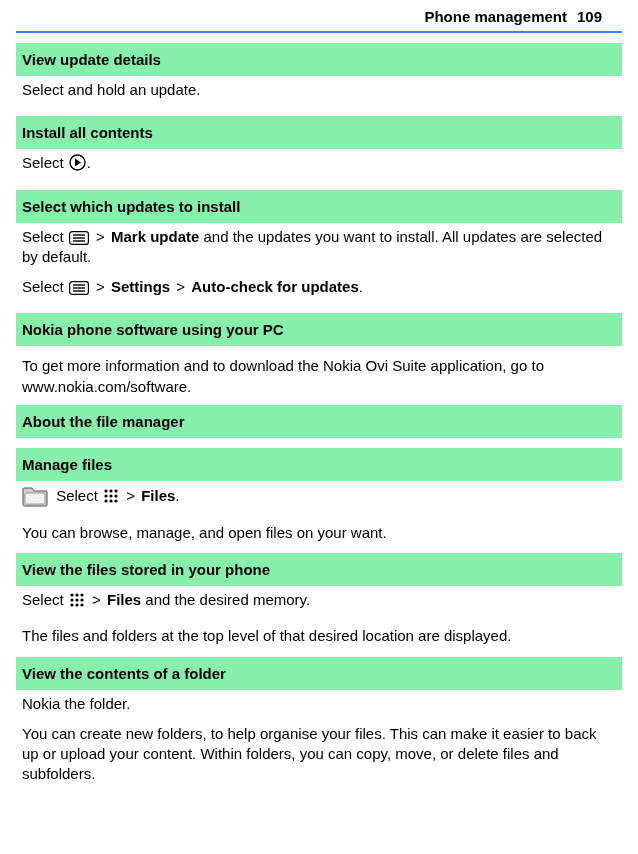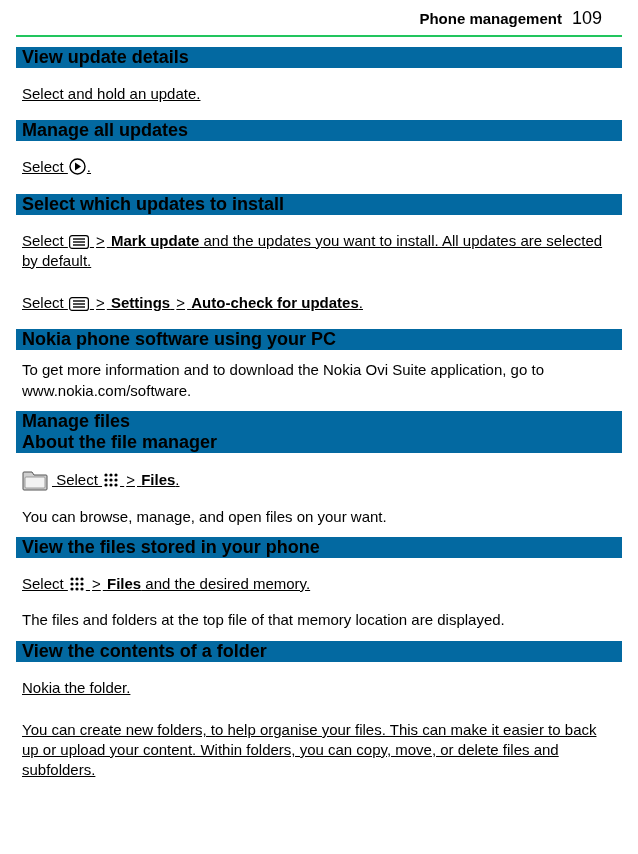--- a/index.html
+++ b/index.html
@@ -9,39 +9,38 @@
     font-size: 15px;
     color: #000;
     background: #fff;
   }
   .page { width: 638px; }
   .header {
     display: flex;
     justify-content: flex-end;
     align-items: baseline;
     padding: 8px 20px 6px 20px;
-    border-bottom: 2px solid #22c55e;
+    border-bottom: 2px solid #3b82f6;
     margin: 0 16px;
   }
   .header-title { font-weight: bold; font-size: 15px; margin-right: 10px; }
-  .header-page { font-weight: normal; font-size: 18px; }
+  .header-page { font-weight: bold; font-size: 15px; }
   .content { padding: 0 16px 16px 16px; }
   .section-heading {
-    background: #0369a1;
+    background: #86efac;
     font-weight: bold;
-    padding: 0 6px;
+    padding: 8px 6px;
     margin-top: 10px;
-    font-size: 18px;
+    font-size: 15px;
   }
   .section-heading.nomargin { margin-top: 0; }
   .section-body {
-    padding: 16px 6px 6px 6px;
+    padding: 4px 6px 6px 6px;
     font-size: 15px;
     line-height: 1.35;
-    text-decoration: underline;
   }
   .para { margin: 10px 6px 8px 6px; line-height: 1.35; }
   .bold { font-weight: bold; }
   .icon {
     display: inline-block;
     vertical-align: middle;
   }
   .icon svg { display: block; }
   .inline-icon { vertical-align: -3px; margin: 0 1px; }
   .folder-icon { vertical-align: -6px; margin-right: 4px; }
@@ -55,21 +54,21 @@
   <div class="header">
     <span class="header-title">Phone management</span>
     <span class="header-page">109</span>
   </div>
 
   <div class="content">
 
     <div class="section-heading">View update details</div>
     <div class="section-body">Select and hold an update.</div>
 
-    <div class="section-heading">Manage all updates</div>
+    <div class="section-heading">Install all contents</div>
     <div class="section-body">
       <span>Select </span><span class="icon inline-icon"><svg width="17" height="17" viewBox="0 0 17 17">
             <circle cx="8.5" cy="8.5" r="7.5" fill="none" stroke="#000" stroke-width="1.4"></circle>
             <path d="M6 4.5 L12 8.5 L6 12.5 Z" fill="#000"></path>
           </svg></span><span>.</span>
     </div>
 
     <div class="section-heading">Select which updates to install</div>
     <div class="section-body">
       <span>Select </span><span class="icon inline-icon"><svg width="20" height="14" viewBox="0 0 20 14">
@@ -91,22 +90,22 @@
           </svg></span>
       <span class="gt">&gt;</span>
       <span class="bold">Settings</span>
       <span class="gt">&gt;</span>
       <span class="bold">Auto-check for updates</span><span>.</span>
     </div>
 
     <div class="section-heading">Nokia phone software using your PC</div>
     <div class="para">To get more information and to download the Nokia Ovi Suite application, go to www.nokia.com/software.</div>
 
+    <div class="section-heading nomargin">About the file manager</div>
     <div class="section-heading">Manage files</div>
-    <div class="section-heading nomargin">About the file manager</div>
     <div class="section-body">
       <span class="icon folder-icon"><svg width="26" height="22" viewBox="0 0 26 22">
             <path d="M1 5 L1 20 Q1 21 2 21 L24 21 Q25 21 25 20 L25 7 Q25 6 24 6 L12 6 L10 3 L2 3 Q1 3 1 4 Z" fill="#d0d0d0" stroke="#555" stroke-width="1"></path>
             <rect x="3" y="8" width="20" height="11" rx="1" fill="#f2f2f2" stroke="#888" stroke-width="0.8"></rect>
           </svg></span><span> Select </span><span class="icon inline-icon"><svg width="16" height="16" viewBox="0 0 16 16">
             <circle cx="3" cy="3" r="1.6" fill="#000"></circle>
             <circle cx="8" cy="3" r="1.6" fill="#000"></circle>
             <circle cx="13" cy="3" r="1.6" fill="#000"></circle>
             <circle cx="3" cy="8" r="1.6" fill="#000"></circle>
             <circle cx="8" cy="8" r="1.6" fill="#000"></circle>
@@ -129,21 +128,21 @@
             <circle cx="3" cy="8" r="1.6" fill="#000"></circle>
             <circle cx="8" cy="8" r="1.6" fill="#000"></circle>
             <circle cx="13" cy="8" r="1.6" fill="#000"></circle>
             <circle cx="3" cy="13" r="1.6" fill="#000"></circle>
             <circle cx="8" cy="13" r="1.6" fill="#000"></circle>
             <circle cx="13" cy="13" r="1.6" fill="#000"></circle>
           </svg></span>
       <span class="gt">&gt;</span>
       <span class="bold">Files</span><span> and the desired memory.</span>
     </div>
-    <div class="para">The files and folders at the top file of that memory location are displayed.</div>
+    <div class="para">The files and folders at the top level of that desired location are displayed.</div>
 
     <div class="section-heading">View the contents of a folder</div>
     <div class="section-body">Nokia the folder.</div>
 
     <div class="section-body">You can create new folders, to help organise your files. This can make it easier to back up or upload your content. Within folders, you can copy, move, or delete files and subfolders.</div>
 
   </div>
 </div>
 
 </body></html>

